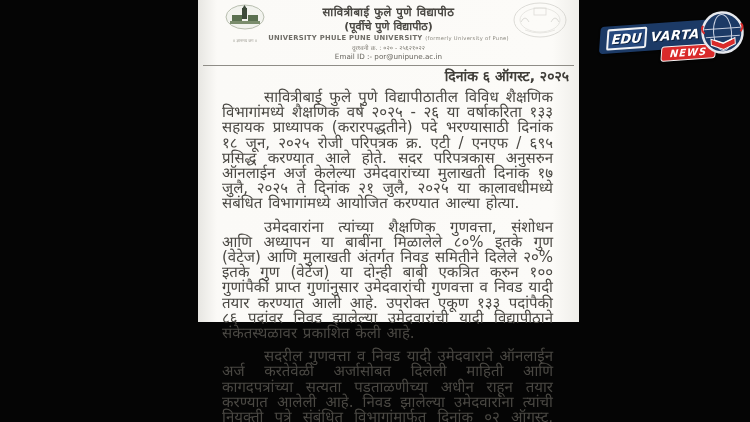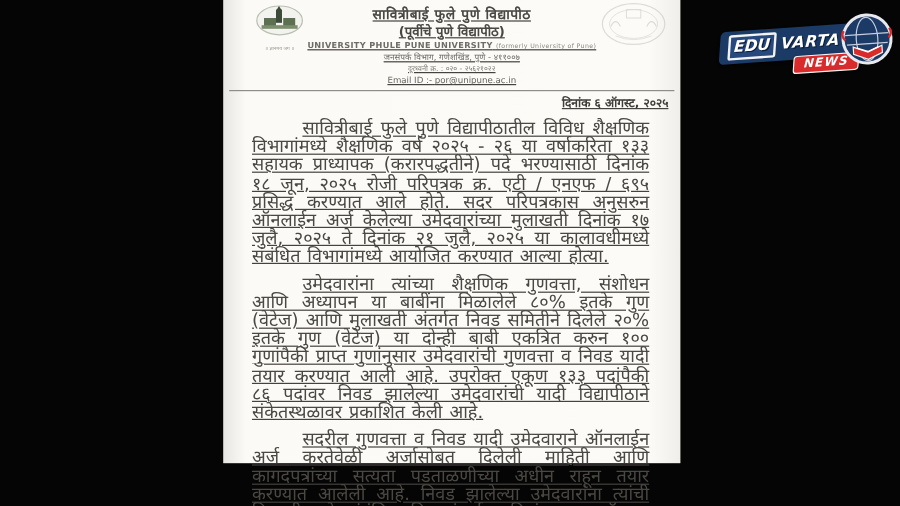--- a/index.html
+++ b/index.html
@@ -7,25 +7,24 @@
   body {
     position:relative;
     width:750px; height:422px;
     background:#050505;
     overflow:hidden;
     font-family:"DejaVu Sans", sans-serif;
   }
 
   
   .page {
-    position:absolute; left:186px; top:0;
-    width:381px; height:386px;
+    position:absolute; left:198px; top:0;
+    width:381px; height:322px;
     background:linear-gradient(90deg,#e7e6e2 0,#fbfaf7 5%,#fcfbf8 93%,#efeeea 100%);
     color:#45433f;
-    text-decoration:underline;
   }
 
   .letterhead { position:relative; padding-top:5px; }
 
   .uni-logo-left { position:absolute; left:24px; top:4px; width:46px; text-align:center; }
   .uni-logo-left .caption { font-size:4px; color:#9a988f; line-height:5px; }
 
   .uni-crest-right { position:absolute; right:10px; top:0; opacity:.5; }
 
   .head-center { width:300px; margin:0 auto; text-align:center; }
@@ -36,21 +35,21 @@
   .addr       { font-size:7px;    color:#6e6c66; line-height:9px; }
   .phone      { font-size:6.2px;  color:#807e76; line-height:9px; }
   .webline    { font-size:6.8px;  color:#74726a; line-height:9px; }
   .webline .url { text-decoration:underline; color:#6a6860; }
   .emailline  { font-size:7.2px;  color:#67655e; line-height:10px; }
 
   .head-rule { border:none; border-top:1px solid #8f8d87; margin:3px 5px 0 5px; }
 
   .date-line {
     text-align:right; margin:4px 10px 0 0;
-    font-size:10px; font-weight:bold; color:#403e39; line-height:13px;
+    font-size:14px; font-weight:bold; color:#403e39; line-height:13px;
   }
 
   .body-text { margin:7px 26px 0 24px; }
   .body-text p {
     font-size:15px; line-height:15.2px;
     text-align:justify; text-indent:42px;
     color:#4a4843; margin-bottom:8px;
     word-spacing:1px;
   }
 
@@ -138,21 +137,20 @@
       </svg>
     </div>
 
     <div class="head-center">
       <div class="title-mr">सावित्रीबाई फुले पुणे विद्यापीठ</div>
       <div class="former-mr">(पूर्वीचे पुणे विद्यापीठ)</div>
       <div class="title-en">
         <span>UNIVERSITY PHULE PUNE UNIVERSITY</span>
         <span class="former-en">(formerly University of Pune)</span>
       </div>
-      <div class="addr">जनसंपर्क विभाग, गणेशखिंड, पुणे - ४११००७</div>
       <div class="phone">दूरध्वनी क्र. : ०२० - २५६२१०२२</div>
       <div class="emailline">
         <span>Email ID :-</span>
         <span>por@unipune.ac.in</span>
       </div>
     </div>
   </div>
 
   <hr class="head-rule">
 

